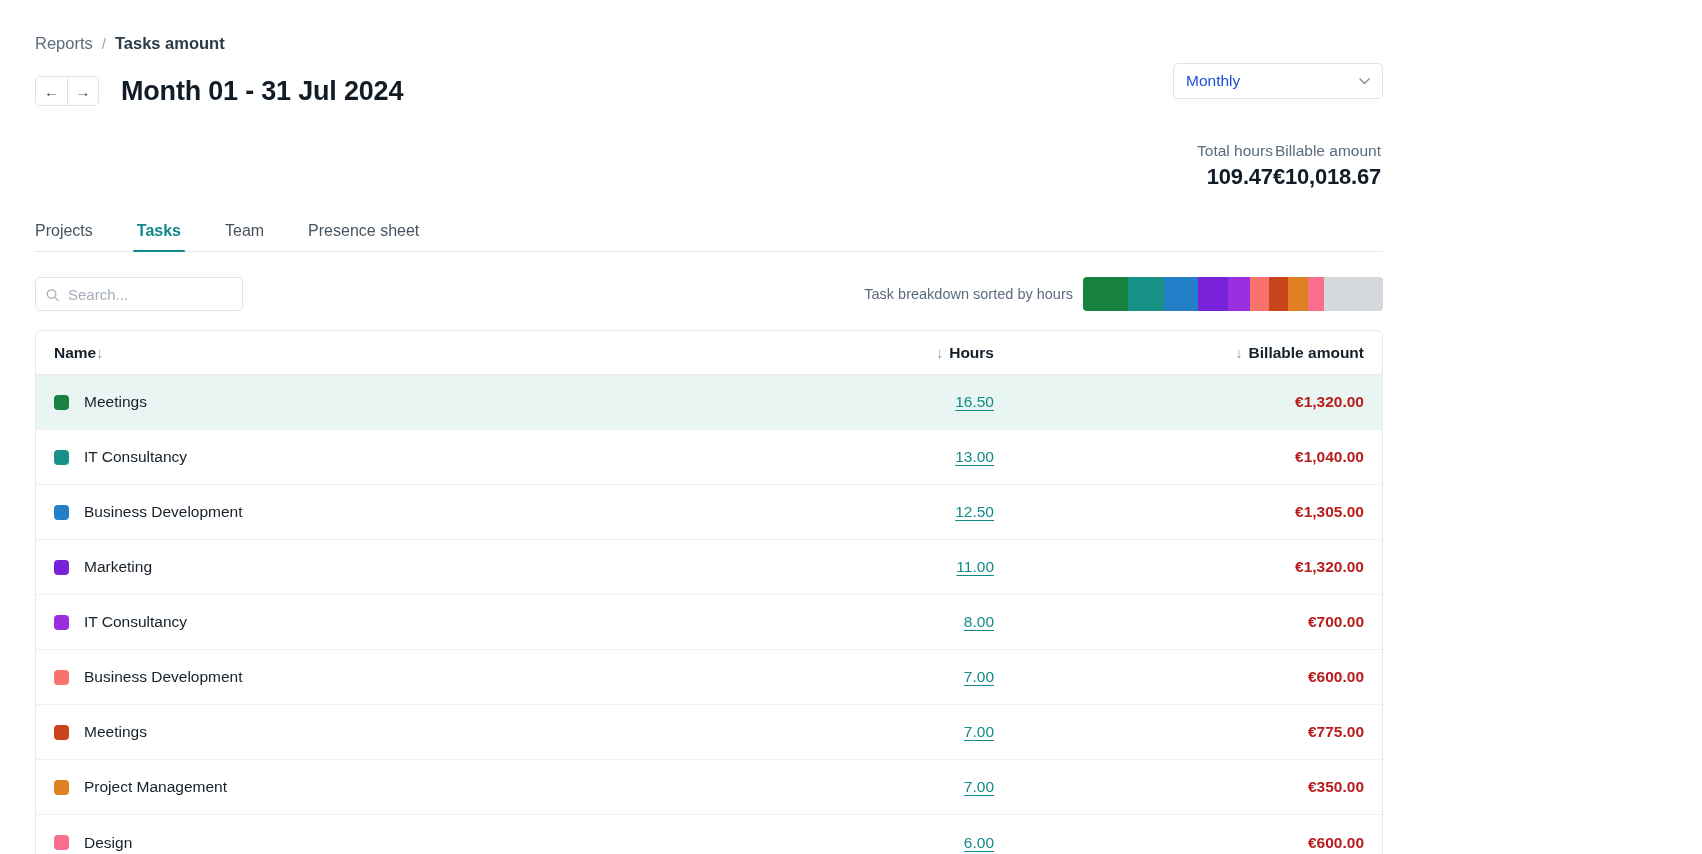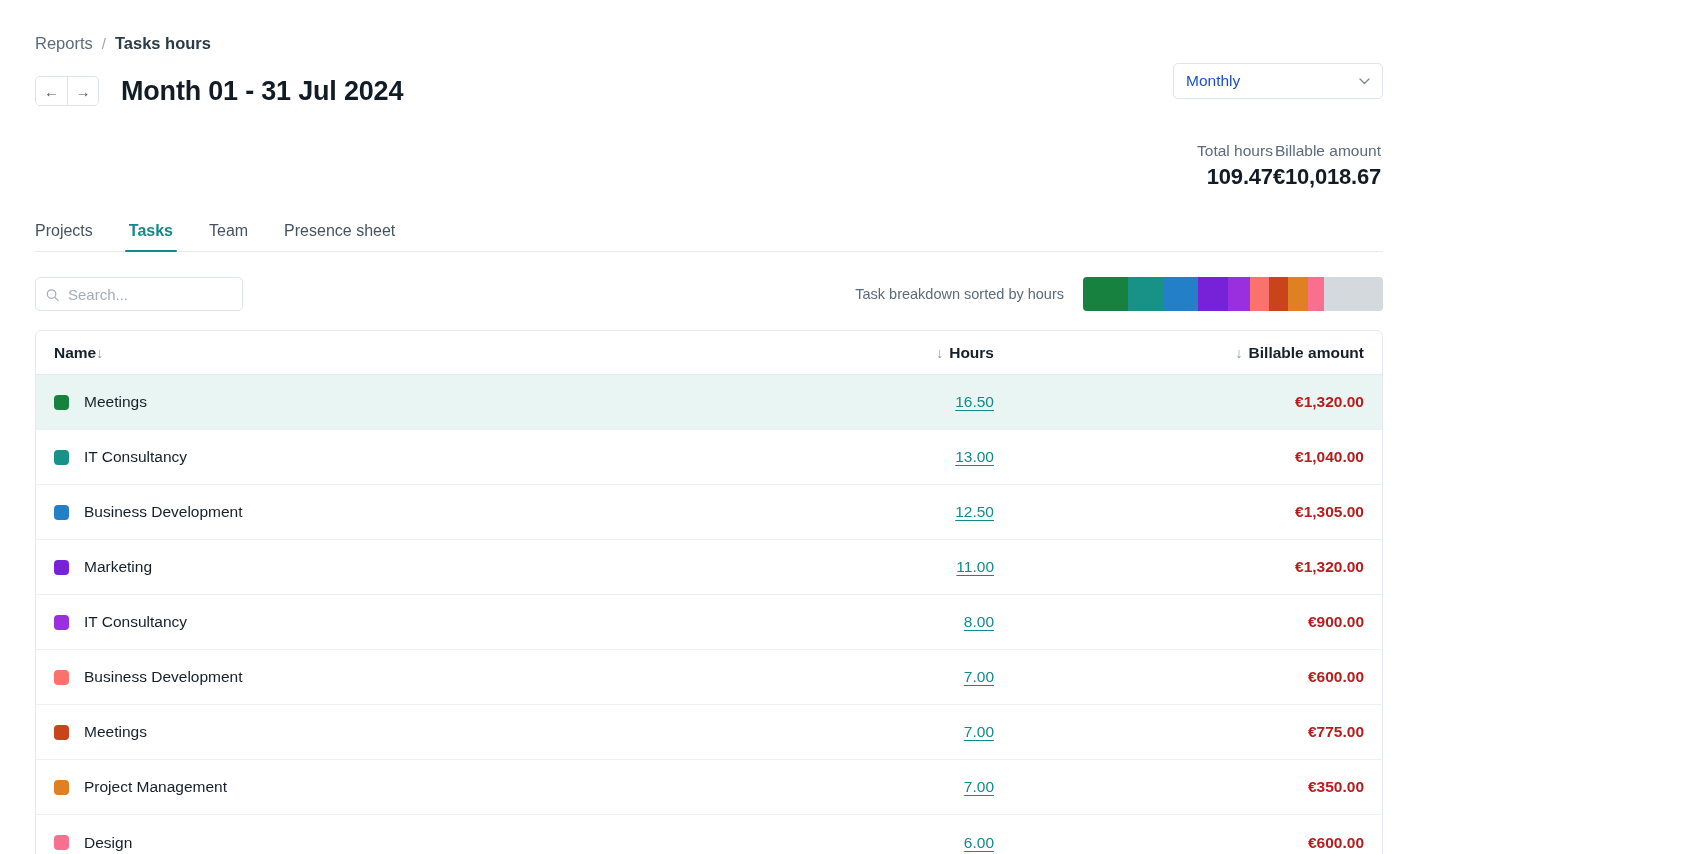--- a/index.html
+++ b/index.html
@@ -87,21 +87,21 @@
     margin-bottom: 4px;
   }
   .summary-value {
     font-size: 22px; font-weight: 700; color: #111c26;
     letter-spacing: -0.2px;
   }
 
   
   .tabs {
     display: flex; align-items: flex-end;
-    gap: 0px;
+    gap: 8px;
     margin-top: 24px;
     border-bottom: 1px solid #e6eaee;
     height: 38px;
   }
   .tab {
     font-size: 16px;
     color: #46535f;
     padding: 0 18px 11px 18px;
     cursor: pointer;
     position: relative;
@@ -142,21 +142,21 @@
   .search-box input::placeholder { color: #a3adb8; }
   .search-icon {
     position: absolute; left: 11px; top: 50%;
     transform: translateY(-50%);
     width: 13px; height: 13px;
     color: #a3adb8;
   }
 
   .breakdown {
     margin-left: auto;
-    display: flex; align-items: center; gap: 19px;
+    display: flex; align-items: center; gap: 10px;
   }
   .breakdown-label {
     font-size: 14.5px;
     color: #5b6b7c;
     white-space: nowrap;
   }
   .breakdown-bar {
     display: flex;
     width: 300px; height: 34px;
     border-radius: 4px;
@@ -218,21 +218,21 @@
   }
 </style>
 </head>
 <body>
 
 <div class="page">
 
   <div class="breadcrumb">
     <span class="crumb-link">Reports</span>
     <span class="crumb-sep">/</span>
-    <span class="crumb-current">Tasks hours</span>
+    <span class="crumb-current">Tasks amount</span>
   </div>
 
   <div class="title-row">
     <div class="navgroup">
       <button class="navbtn">
         <span>←</span>
       </button>
       <button class="navbtn">
         <span>→</span>
       </button>
@@ -342,21 +342,21 @@
           </div>
           <div class="c-hours"><span class="hours-link">11.00</span></div>
           <div class="c-amount"><span class="amount-text">€1,320.00</span></div>
         </div>
         <div class="trow">
           <div class="c-name">
             <span class="swatch" style="background:#9a2fe0"></span>
             <span class="name-text">IT Consultancy</span>
           </div>
           <div class="c-hours"><span class="hours-link">8.00</span></div>
-          <div class="c-amount"><span class="amount-text">€900.00</span></div>
+          <div class="c-amount"><span class="amount-text">€700.00</span></div>
         </div>
         <div class="trow">
           <div class="c-name">
             <span class="swatch" style="background:#f9736c"></span>
             <span class="name-text">Business Development</span>
           </div>
           <div class="c-hours"><span class="hours-link">7.00</span></div>
           <div class="c-amount"><span class="amount-text">€600.00</span></div>
         </div>
         <div class="trow">

